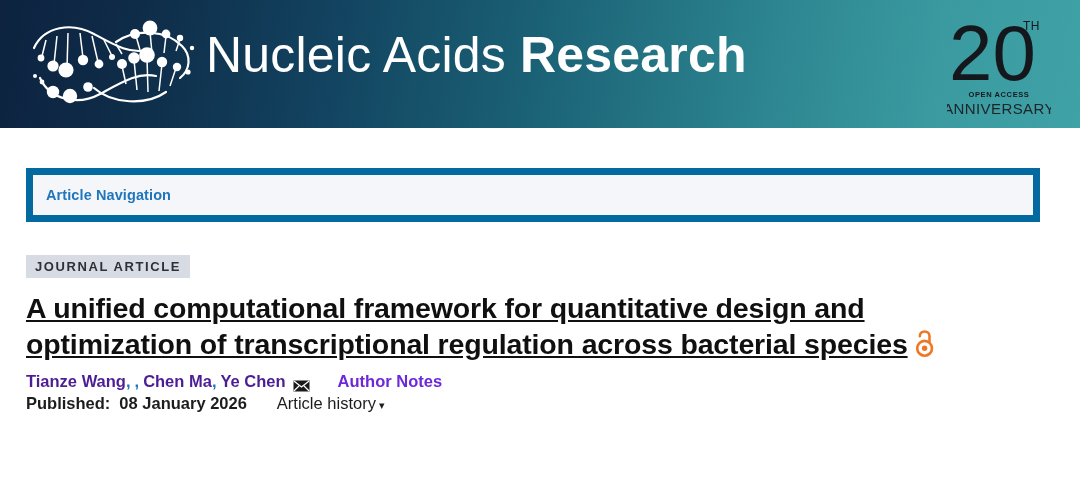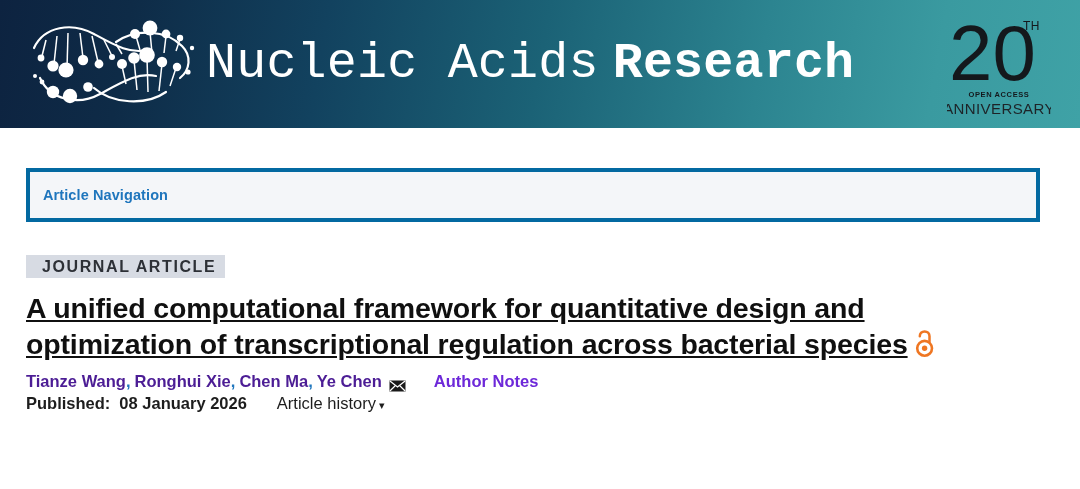--- a/index.html
+++ b/index.html
@@ -38,24 +38,23 @@
     width: 180px;
     height: 104px;
   }
 
   .wordmark {
     position: absolute;
     left: 206px;
     top: 26px;
     height: 74px;
     display: flex;
-    align-items: center;
+    align-items: flex-start;
     white-space: nowrap;
     color: #ffffff;
-    font-family: Liberation Mono, monospace;
   }
   .wm-light {
     font-size: 50px;
     font-weight: 300;
     letter-spacing: 0.2px;
   }
   .wm-bold {
     font-size: 50px;
     font-weight: 700;
     letter-spacing: 0.2px;
@@ -74,21 +73,21 @@
   .page-body {
     position: relative;
     width: 1080px;
     background: #ffffff;
   }
 
   .article-nav {
     margin: 40px 40px 0 26px;
     height: 54px;
     background: #f4f6f9;
-    border: 4px solid #0369a1;
+    border: 7px solid #0369a1;
     box-sizing: border-box;
     display: flex;
     align-items: center;
     padding-left: 13px;
   }
   .article-nav-label {
     color: #1f76bd;
     font-size: 14.5px;
     font-weight: 700;
     letter-spacing: 0.1px;
@@ -98,24 +97,24 @@
   .content {
     margin: 0 26px;
     padding-top: 33px;
   }
 
   .badge-row { line-height: 0; }
   .journal-badge {
     display: inline-block;
     background: #d7dbe3;
     color: #2d3036;
-    font-size: 16px;
+    font-size: 13px;
     font-weight: 700;
     letter-spacing: 1.6px;
-    padding: 5px 9px 5px 16px;
+    padding: 5px 9px 5px 9px;
     line-height: 13px;
   }
 
   .article-title {
     margin: 12px 0 0 0;
     font-size: 28.5px;
     font-weight: 700;
     line-height: 36px;
     color: #101010;
     letter-spacing: -0.15px;
@@ -281,21 +280,20 @@
 
     <h1 class="article-title"><span>A unified computational framework for quantitative design and optimization of transcriptional regulation across bacterial species</span><span class="oa-lock"><svg viewBox="0 0 21 27" width="21" height="27" xmlns="http://www.w3.org/2000/svg">
             <path d="M15.5 11.5 L15.5 6.2 C15.5 3.3 13.4 1.4 10.6 1.4 C7.8 1.4 5.8 3.3 5.8 6.2" fill="none" stroke="#ef7622" stroke-width="2.5" stroke-linecap="round"></path>
             <circle cx="10.6" cy="18.3" r="7.4" fill="none" stroke="#ef7622" stroke-width="2.6"></circle>
             <circle cx="10.6" cy="18.3" r="2.7" fill="#ef7622"></circle>
           </svg></span></h1>
 
     <div class="authors-row">
       <span class="author-link">Tianze Wang</span>
         <span class="author-sep">,</span>
-      <span class="author-link">Ronghui Xie</span>
         <span class="author-sep">,</span>
       <span class="author-link">Chen Ma</span>
         <span class="author-sep">,</span>
       <span class="author-link">Ye Chen</span>
 
       <span class="envelope-icon">
         <svg viewBox="0 0 17 12" width="17" height="12" xmlns="http://www.w3.org/2000/svg">
           <rect x="0.5" y="0.5" width="16" height="11" fill="#1a1a1a"></rect>
           <path d="M0.9 1 L8.5 7 L16.1 1" fill="none" stroke="#ffffff" stroke-width="1.3"></path>
           <path d="M0.9 11 L6.2 5.8 M16.1 11 L10.8 5.8" fill="none" stroke="#ffffff" stroke-width="1.2"></path>

